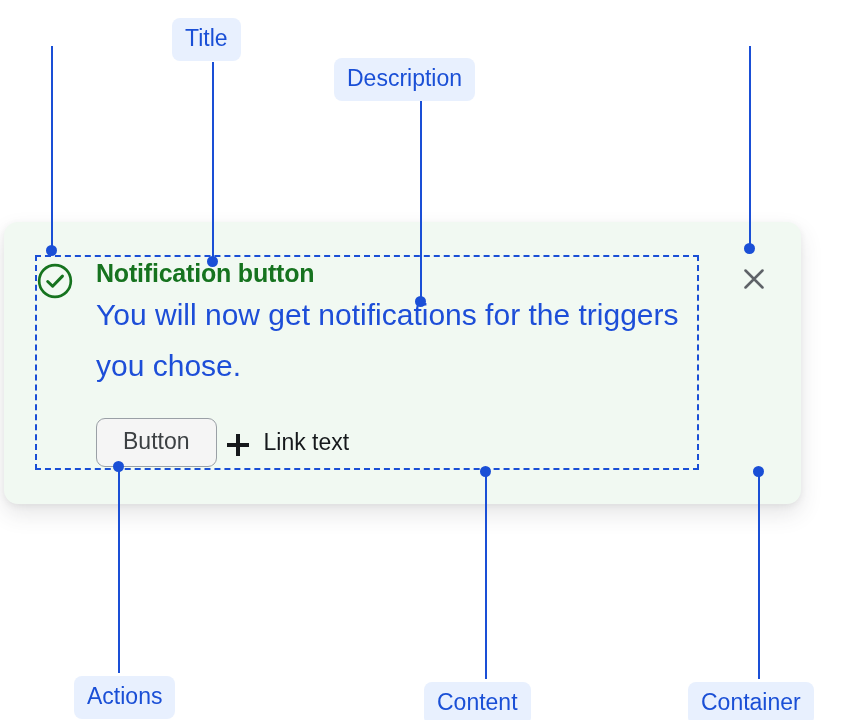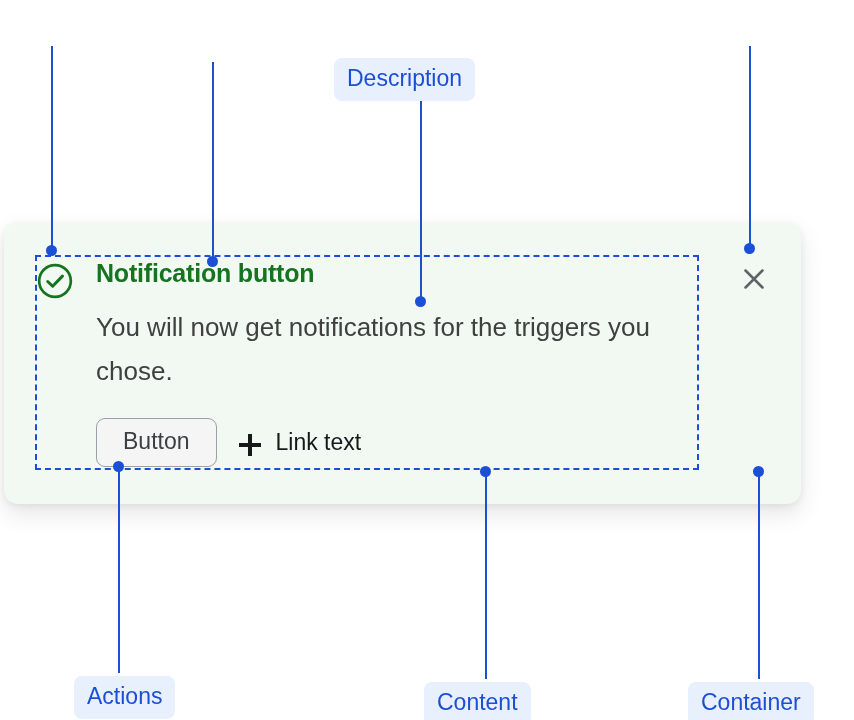--- a/index.html
+++ b/index.html
@@ -87,35 +87,35 @@
     width: 600px;
   }
   #card-title {
     color: #16731f;
     font-size: 25px;
     font-weight: bold;
     line-height: 1.25;
     letter-spacing: -0.2px;
   }
   #card-description {
-    margin-top: 17px;
-    color: #404040;
-    font-size: 26px;
+    margin-top: 1px;
+    color: #1d4ed8;
+    font-size: 30px;
     line-height: 1.68;
     max-width: 600px;
   }
 
   
   #card-actions {
     position: absolute;
     left: 92px;
     top: 196px;
     display: flex;
     align-items: center;
-    gap: 22px;
+    gap: 10px;
   }
   #primary-button {
     background: #f5f5f5;
     border: 1px solid #9aa0a6;
     border-radius: 9px;
     color: #3c4043;
     font-size: 23px;
     font-family: "Liberation Sans", sans-serif;
     padding: 11px 26px 13px 26px;
     line-height: 1;
@@ -186,20 +186,21 @@
     </div>
 
     <button id="dismiss-button" aria-label="Dismiss">
       <svg width="34" height="34" viewBox="0 0 24 24">
         <path d="M6 6 L18 18 M18 6 L6 18" stroke="#5f6368" stroke-width="1.8" stroke-linecap="round"></path>
       </svg>
     </button>
   </div>
 
 
+  <div class="anno-pill" style="left:172px; top:18px;">Title</div>
 
   <div class="anno-pill" style="left:334px; top:58px;text-align:center;">Description</div>
 
 
   <div class="anno-pill" style="left:58px;  top:676px;margin-left:16px;">Actions</div>
 
   <div class="anno-pill" style="left:424px; top:682px;">Content</div>
 
   <div class="anno-pill" style="left:688px; top:682px;">Container</div>
 

